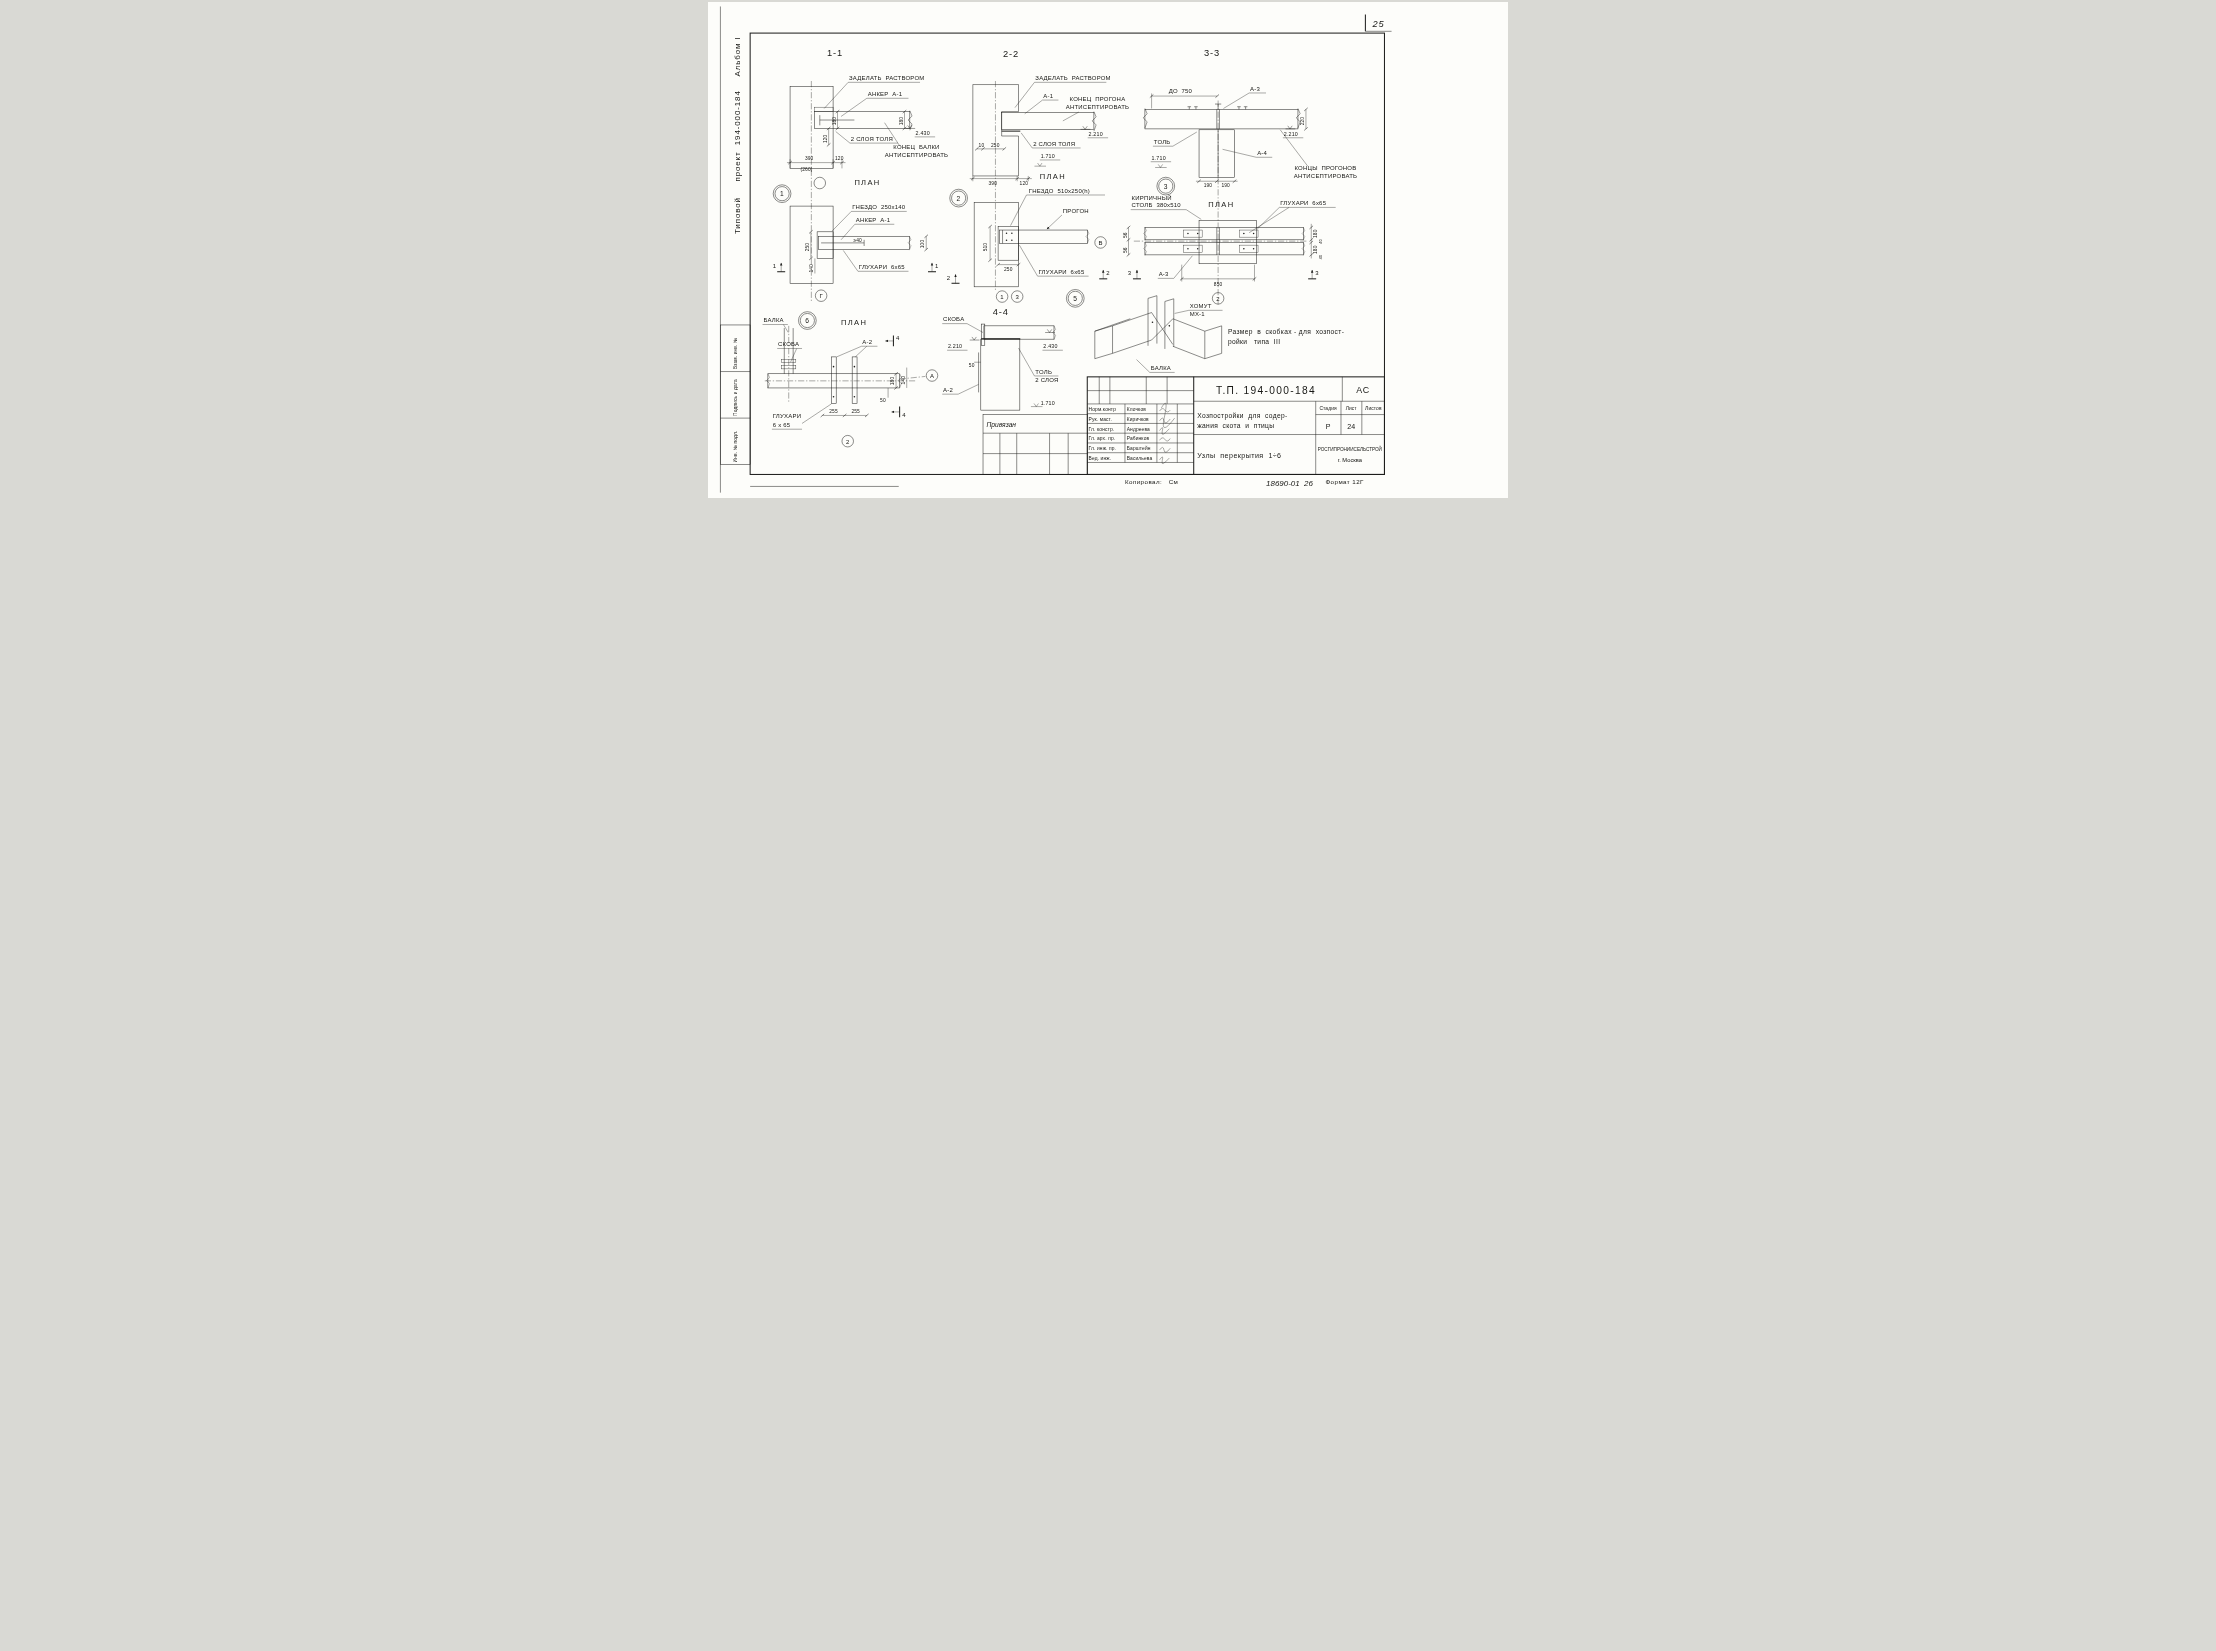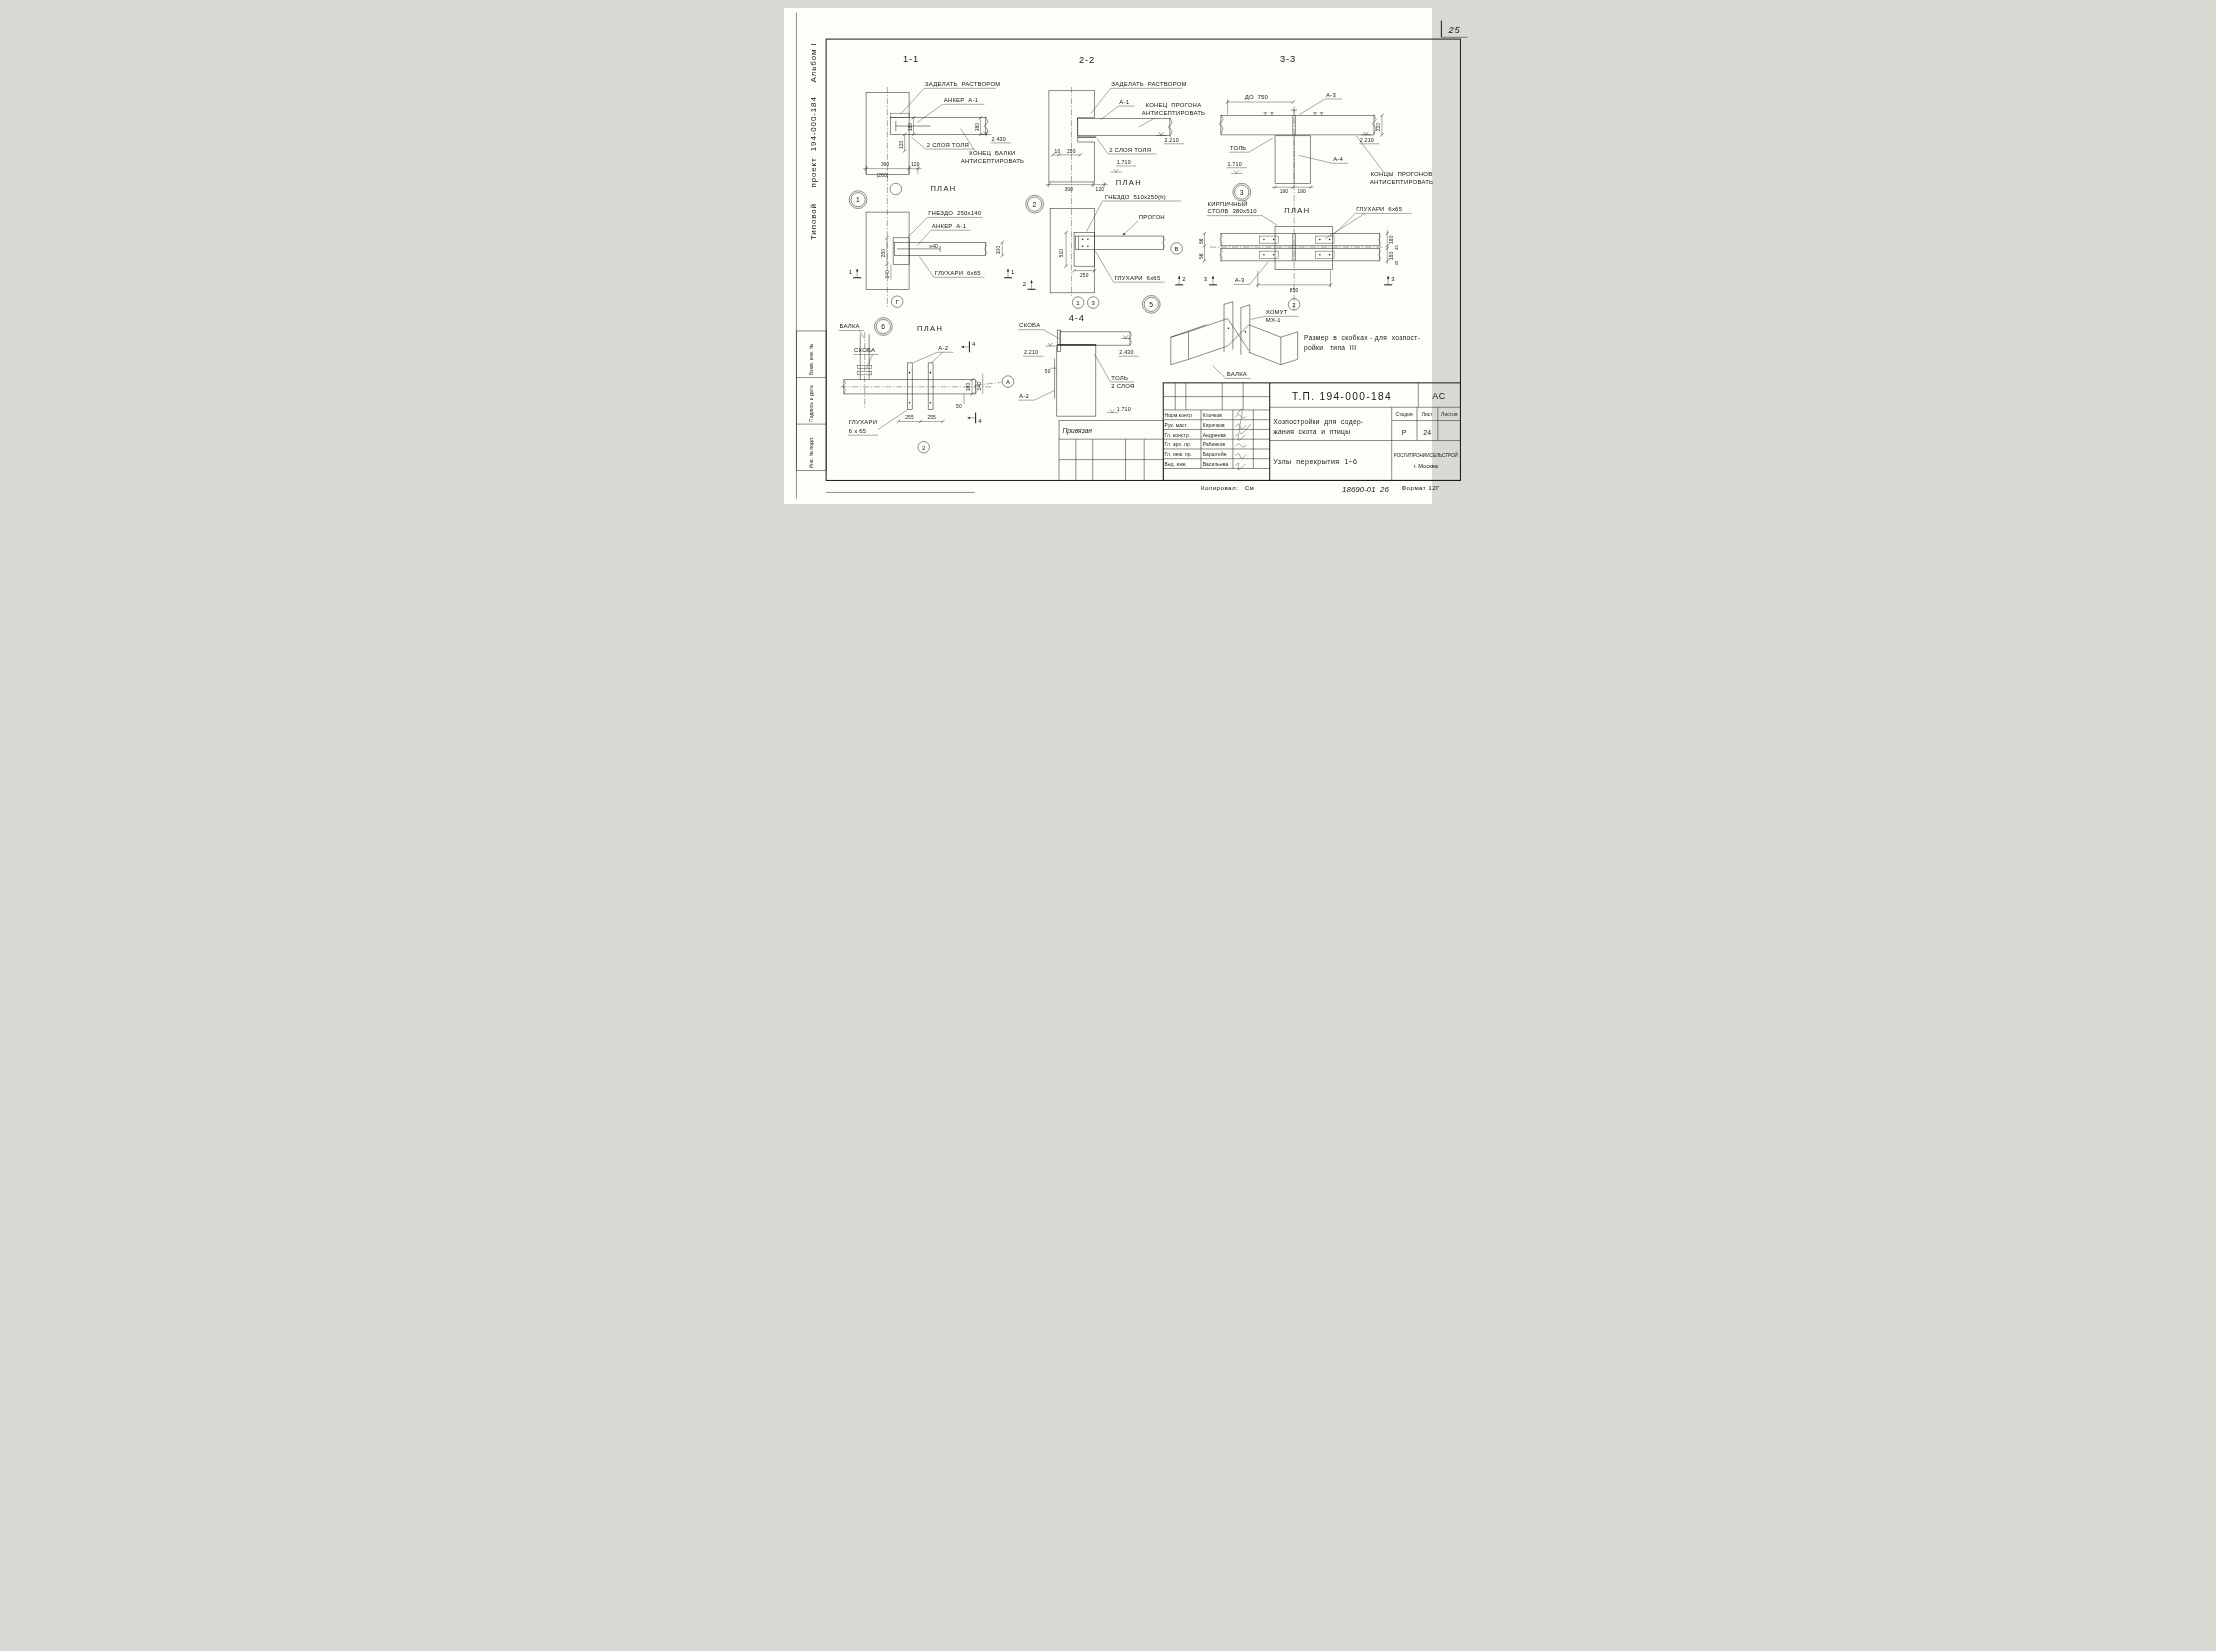--- a/index.html
+++ b/index.html
@@ -1,16 +1,16 @@
 <!DOCTYPE html>
 <html style="font-size:7px"><head>
 <meta charset="utf-8">
 <style>
   html,body{margin:0;padding:0;background:#d9d9d4;}
-  .sheet{width:648px;height:496px;background:#fdfdfa;position:relative;margin:8px auto;
+  .sheet{width:800px;height:496px;background:#fdfdfa;position:relative;margin:2px auto;
          font-family:"Liberation Sans",sans-serif;}
   svg{display:block}
   svg text{fill:#171714;white-space:pre;font-family:"Liberation Sans",sans-serif;}
   .ln{stroke:#1d1d1b;stroke-width:1.15;fill:none}
   .lt{stroke:#1d1d1b;stroke-width:2.3;fill:none}
   .dm{stroke:#1d1d1b;stroke-width:0.85;fill:none}
   .dash{stroke-dasharray:14 4 3 4}
   .t11{font-size:11px;letter-spacing:.3px}
   .t12{font-size:12px;letter-spacing:.4px}
   .t13{font-size:13.5px;letter-spacing:.5px}

